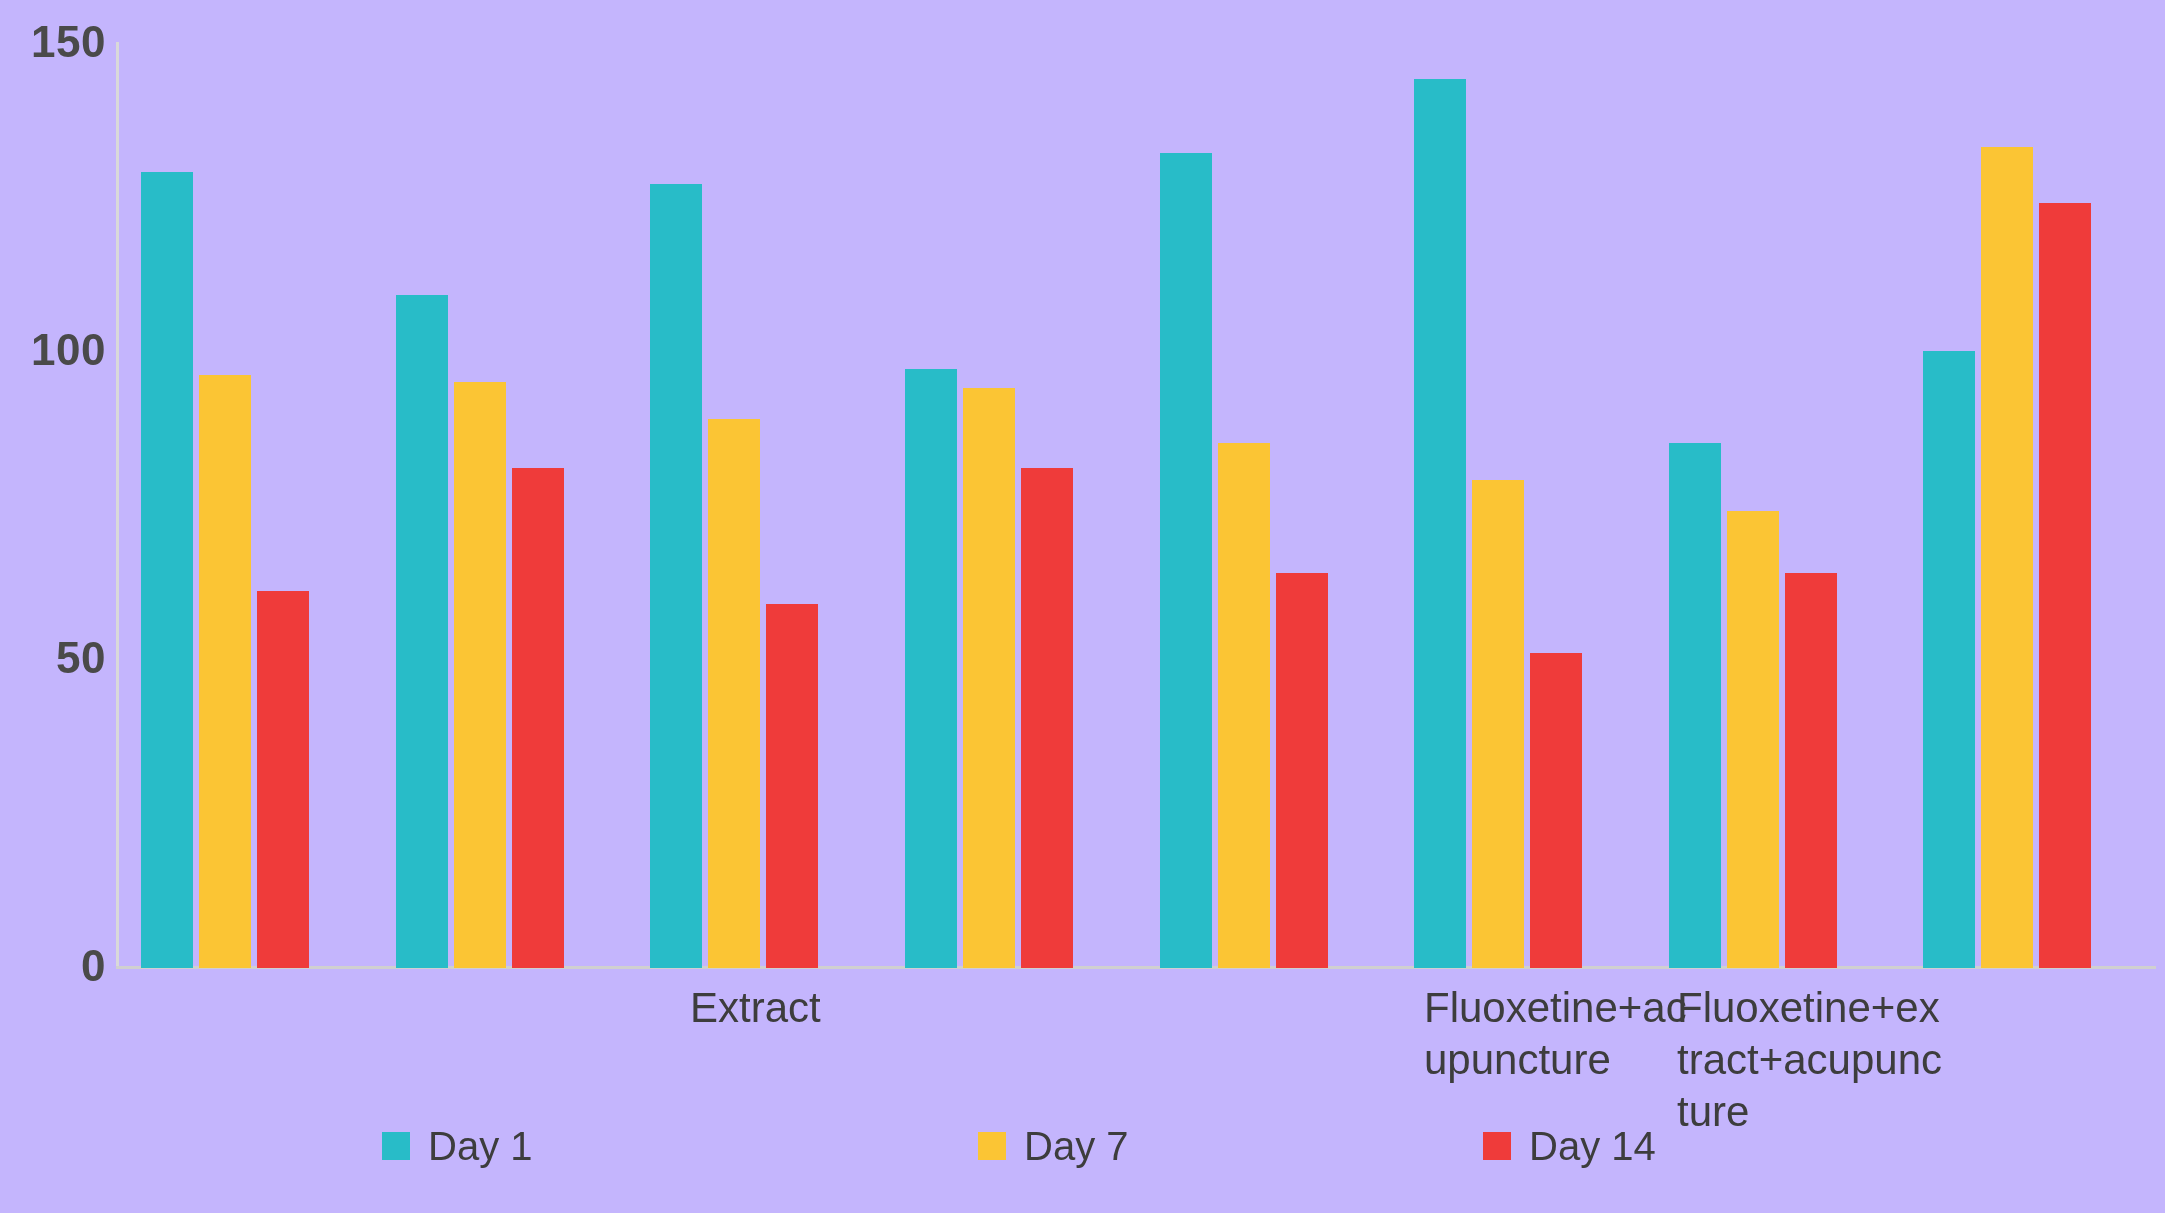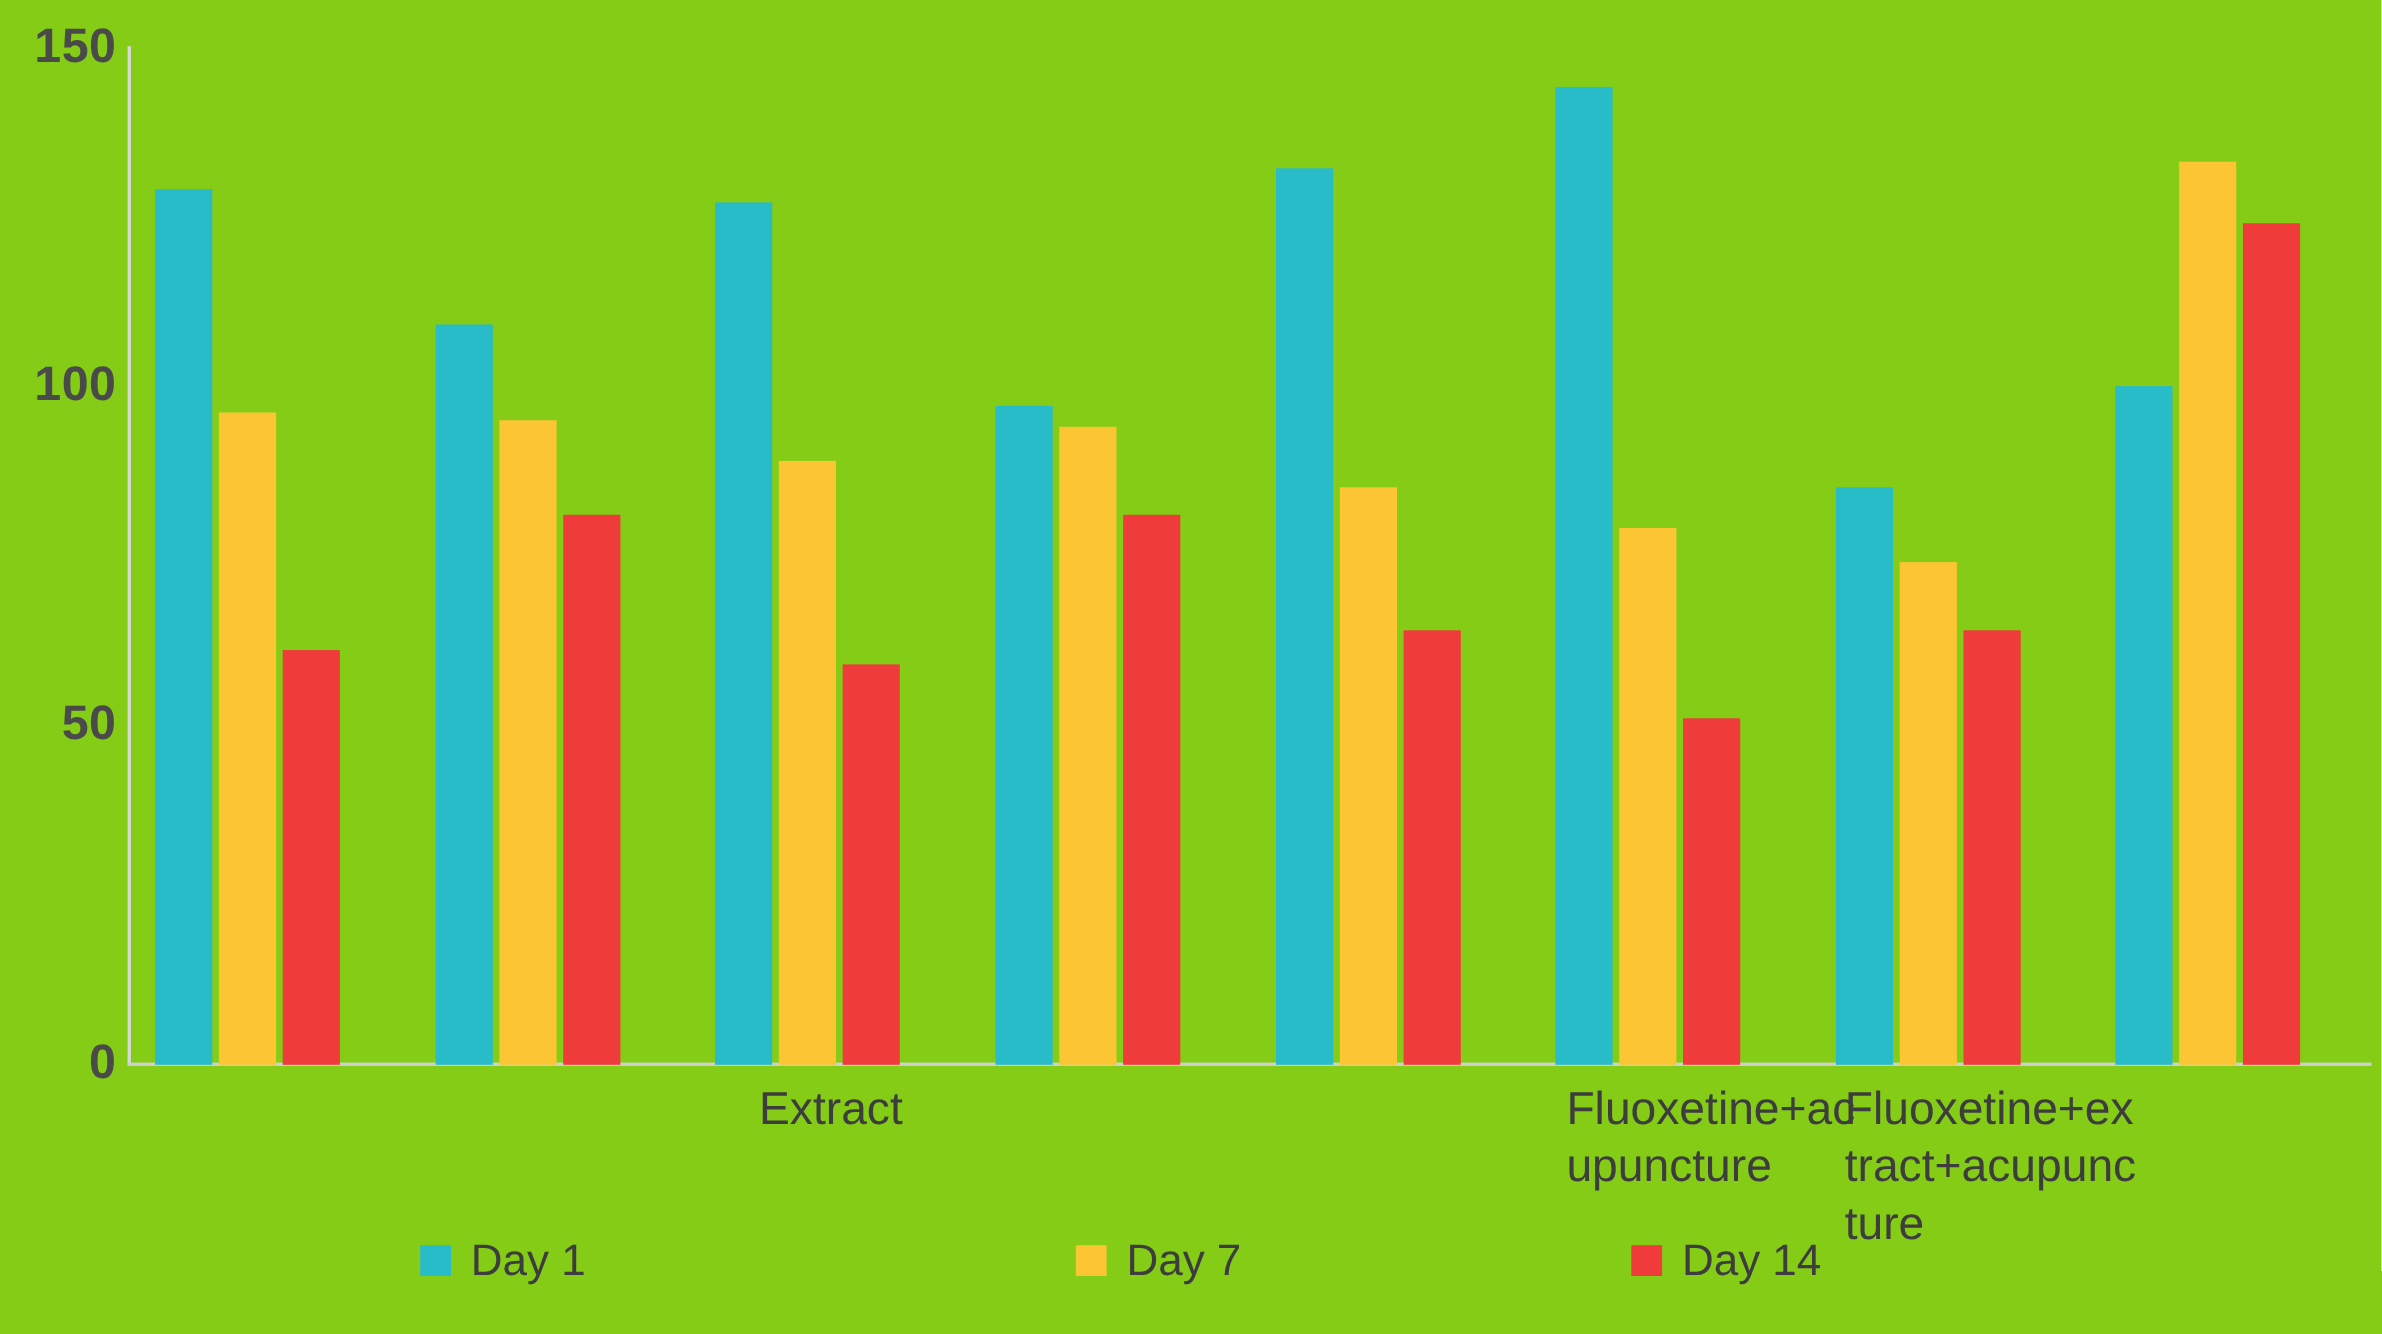--- a/index.html
+++ b/index.html
@@ -4,21 +4,21 @@
 <style>
   html, body {
     margin: 0;
     padding: 0;
     background: #ffffff;
   }
   #page {
     position: relative;
     width: 2165px;
     height: 1213px;
-    background: #84cc16;
+    background: #c4b5fd;
     font-family: "Liberation Sans", sans-serif;
     overflow: hidden;
   }
 
   
   .y-axis-line {
     position: absolute;
     left: 116px;
     top: 42px;
     width: 3px;

